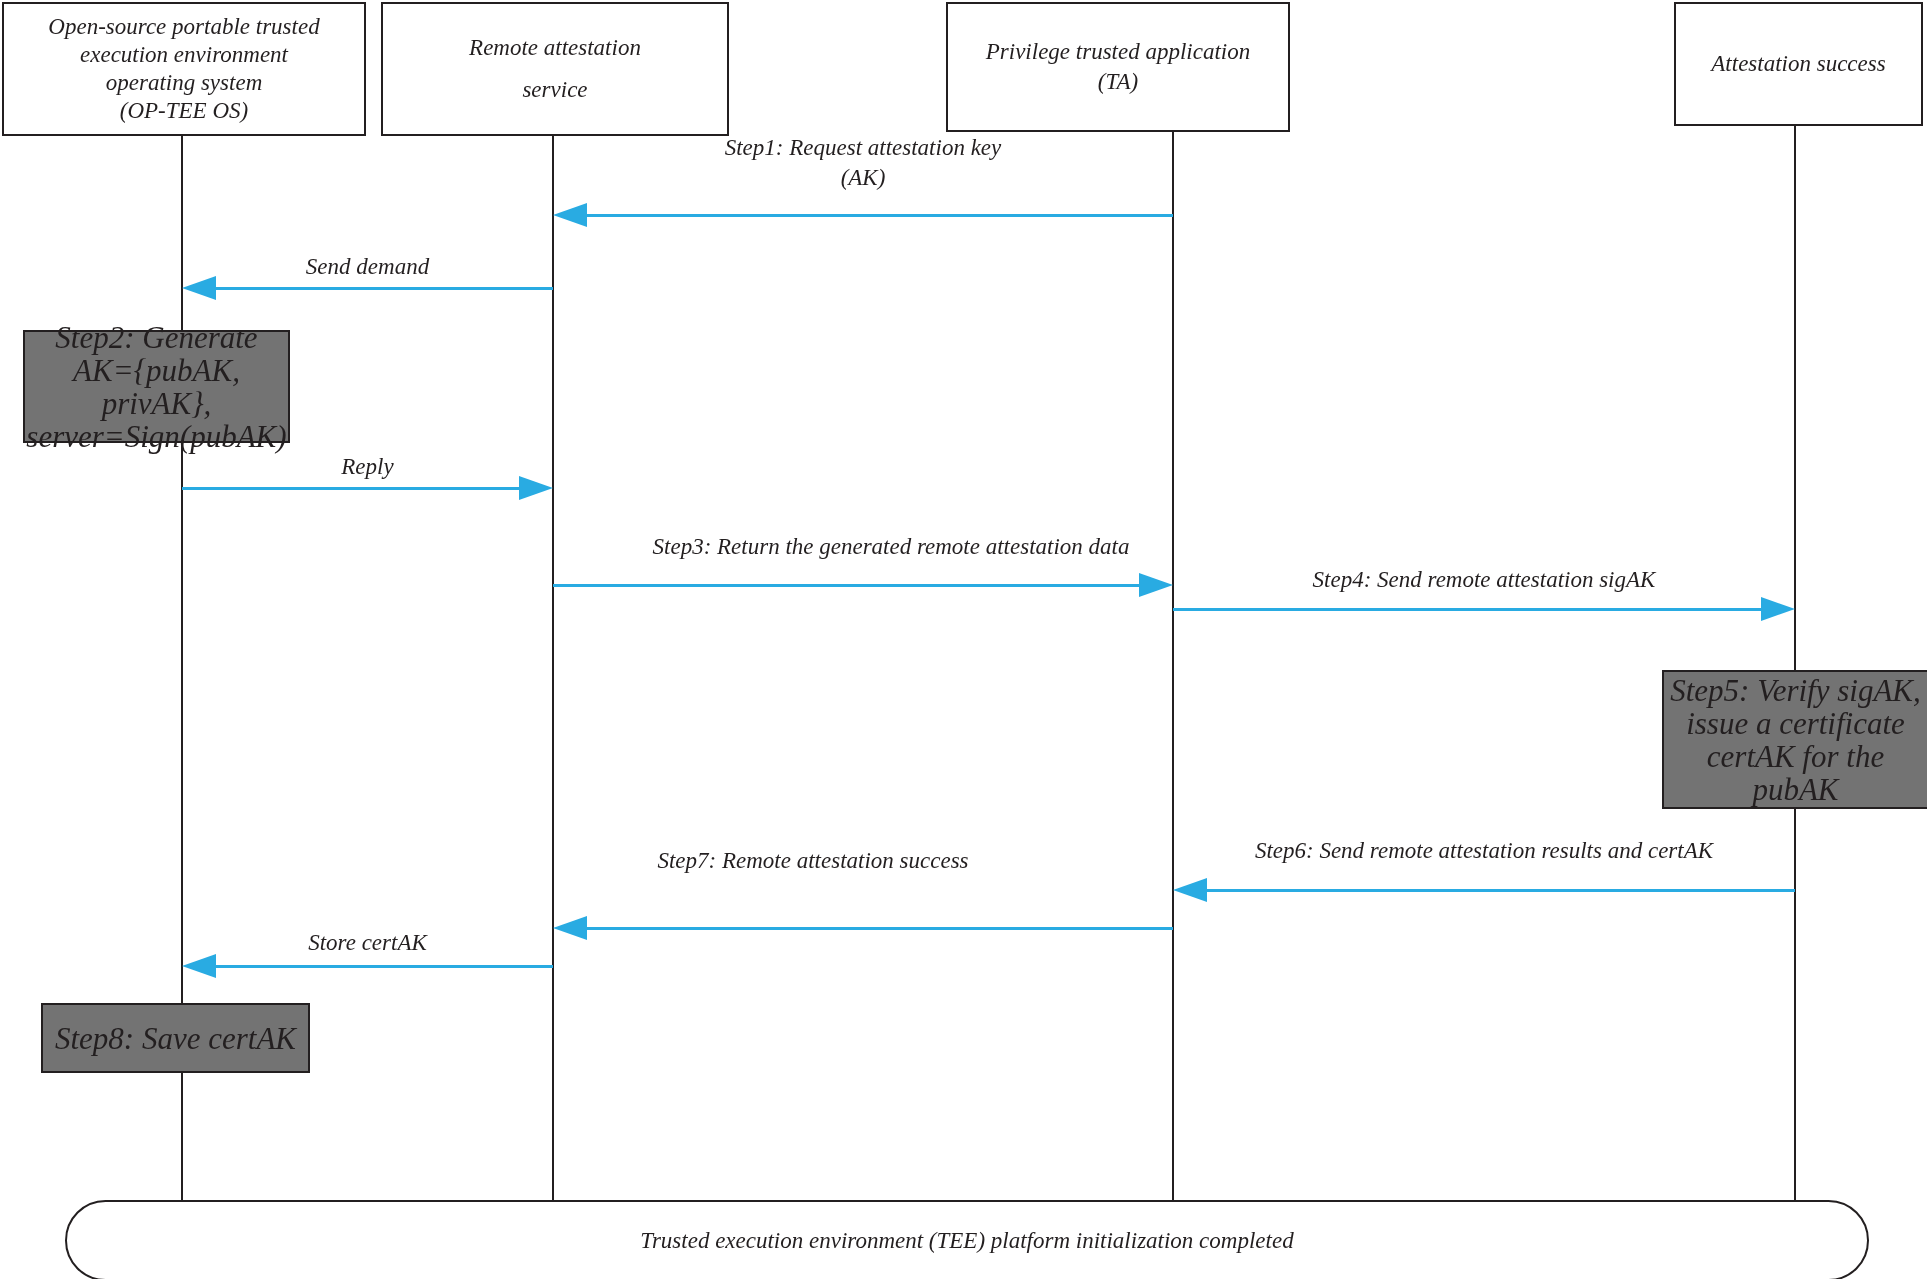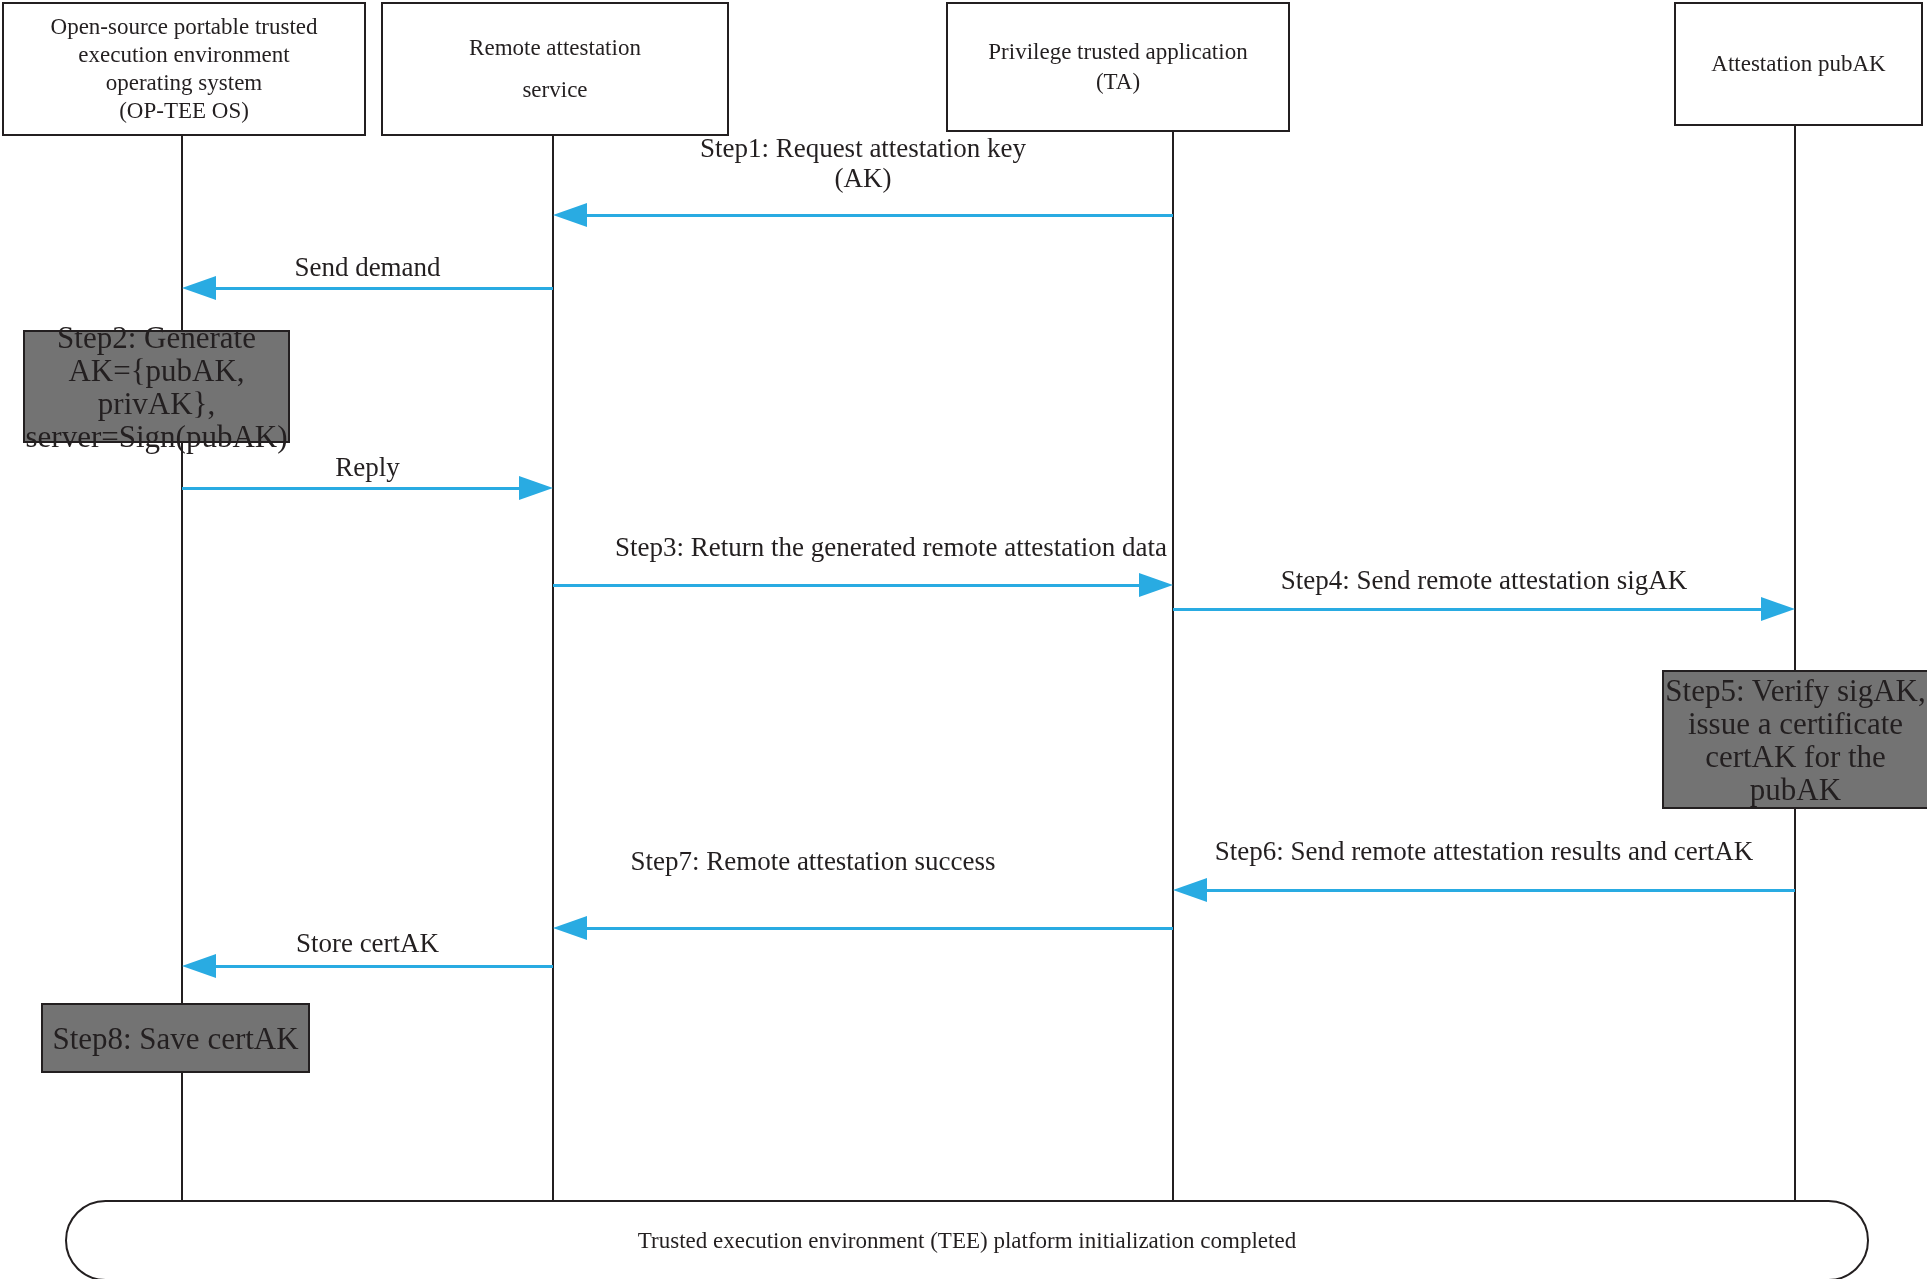--- a/index.html
+++ b/index.html
@@ -1,25 +1,25 @@
 <!DOCTYPE html>
 <html><head>
 <meta charset="utf-8">
 <style>
   html,body{margin:0;padding:0;background:#ffffff;}
   body{width:1927px;height:1279px;position:relative;font-family:"Liberation Serif","DejaVu Serif",serif;color:#231F20;}
-  .stage{position:absolute;inset:0;}
+  .stage{position:absolute;inset:0;font-style:italic;}
   
   .actor{position:absolute;background:#fff;border:2px solid #231F20;display:flex;flex-direction:column;align-items:center;justify-content:center;text-align:center;font-size:23px;line-height:30px;z-index:4;}
   
   .lifeline{position:absolute;width:2px;background:#231F20;z-index:1;}
   
   .note{position:absolute;background:#737373;border:2px solid #231F20;display:flex;flex-direction:column;align-items:center;justify-content:center;text-align:center;font-size:31px;line-height:33px;z-index:3;}
   
-  .msg-label{position:absolute;text-align:center;font-size:27px;line-height:30px;z-index:5;}
+  .msg-label{position:absolute;text-align:center;font-size:23px;line-height:30px;z-index:5;}
   .arrow{position:absolute;height:24px;z-index:5;}
   .arrow .shaft{position:absolute;top:10.5px;height:3px;background:var(--arrow);left:0;right:0;}
   .arrow .head{position:absolute;width:0;height:0;top:0;}
   .arrow.point-left .shaft{left:28px;}
   .arrow.point-right .shaft{right:28px;}
   .arrow.point-left .head{left:0;border-top:12px solid transparent;border-bottom:12px solid transparent;border-right:34px solid var(--arrow);}
   .arrow.point-right .head{right:0;border-top:12px solid transparent;border-bottom:12px solid transparent;border-left:34px solid var(--arrow);}
   
   .footer{position:absolute;left:65px;top:1200px;width:1800px;height:77px;border:2px solid #231F20;border-radius:42px;background:#fff;display:flex;align-items:center;justify-content:center;font-size:23px;z-index:4;}
 </style>
@@ -41,21 +41,21 @@
   </div>
   <div class="actor" style="left:381px;top:2px;width:344px;height:130px;gap:12px;">
     <div>Remote attestation</div>
     <div>service</div>
   </div>
   <div class="actor" style="left:946px;top:2px;width:340px;height:126px;">
     <div>Privilege trusted application</div>
     <div>(TA)</div>
   </div>
   <div class="actor" style="left:1674px;top:2px;width:245px;height:120px;">
-    <div>Attestation pubAK</div>
+    <div>Attestation success</div>
   </div>
 
   <div class="msg-label" style="left:553px;top:133px;width:620px;">
     <div>Step1: Request attestation key</div>
     <div>(AK)</div>
   </div>
   <div class="arrow point-left" style="left:553px;top:203px;width:620px;">
     <div class="shaft"></div>
       <div class="head"></div>
   </div>

